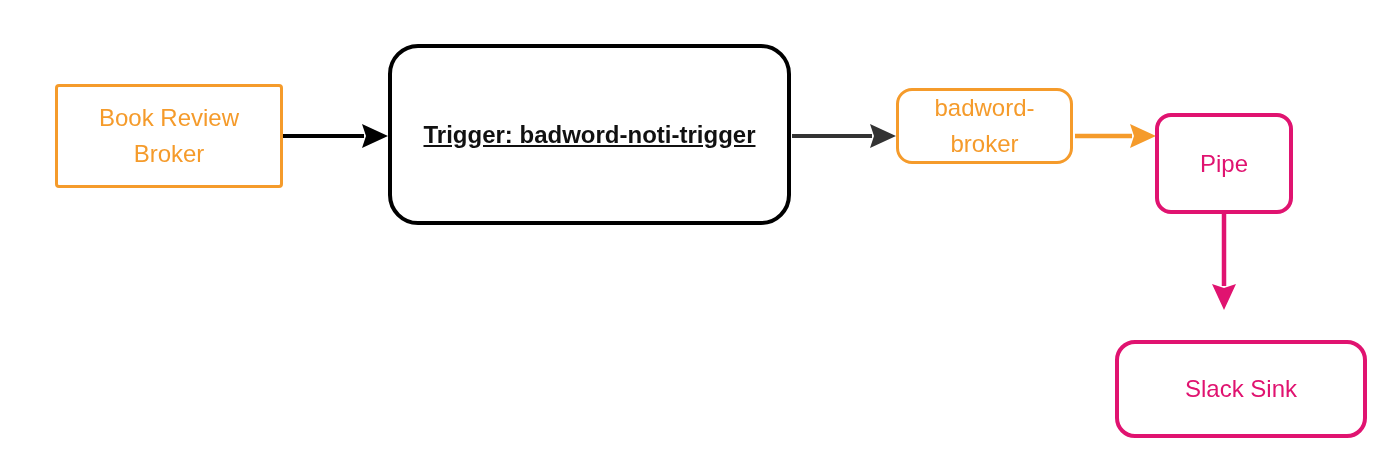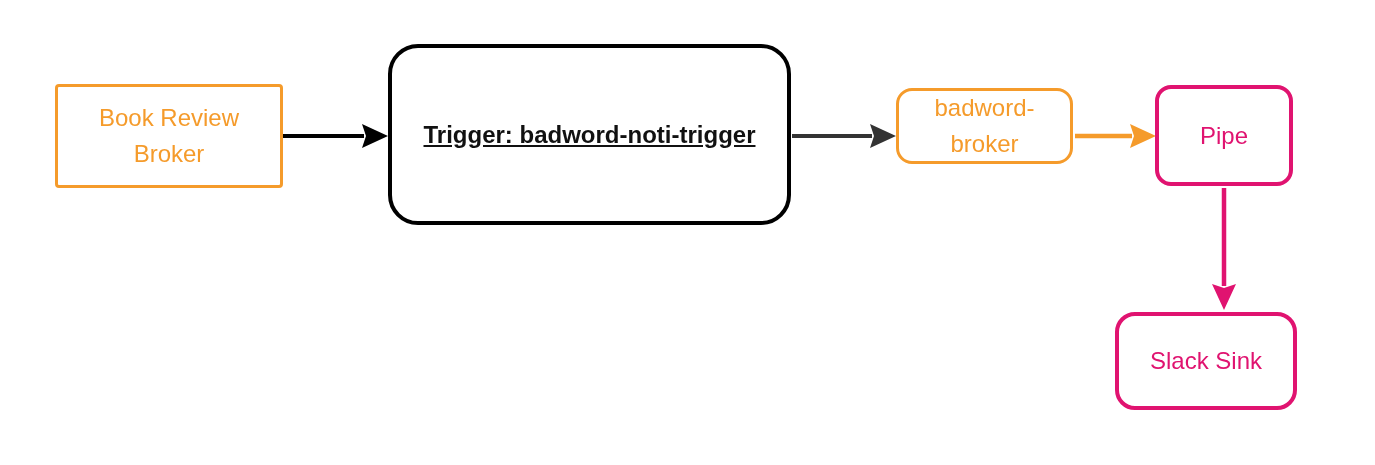--- a/index.html
+++ b/index.html
@@ -21,28 +21,28 @@
     position:absolute;
     box-sizing:border-box;
     display:flex;flex-direction:column;
     align-items:center;justify-content:center;
     text-align:center;
     background:var(--background);
     font-size:24px;line-height:36px;
   }
   .node .nline{white-space:nowrap;}
   .node-orange{border:3.5px solid var(--orange);color:var(--orange);}
-  .node-pink{border:4px solid var(--pink);color:var(--pink);}
+  .node-pink{border:4px solid var(--pink);color:var(--pink);margin-top:28px;}
   .node-black{border:4px solid var(--node-black);color:#111111;text-decoration:underline;}
 
   #node-book-review-broker{left:55px;top:84px;width:228px;height:104px;border-radius:4px;}
   #node-trigger{left:388px;top:44px;width:403px;height:181px;border-radius:30px;}
   #node-badword-broker{left:896px;top:88px;width:177px;height:76px;border-radius:16px;}
   #node-pipe{left:1155px;top:85px;width:138px;height:101px;border-radius:16px;}
-  #node-slack-sink{left:1115px;top:312px;width:182px;height:98px;border-radius:20px;}
+  #node-slack-sink{left:1115px;top:312px;width:252px;height:98px;border-radius:20px;}
 
   #edges-overlay{
     position:absolute;left:0;top:0;width:1375px;height:465px;
     pointer-events:none;
   }
   b{font-weight:bold;}
 </style>
 </head>
 <body>
 

